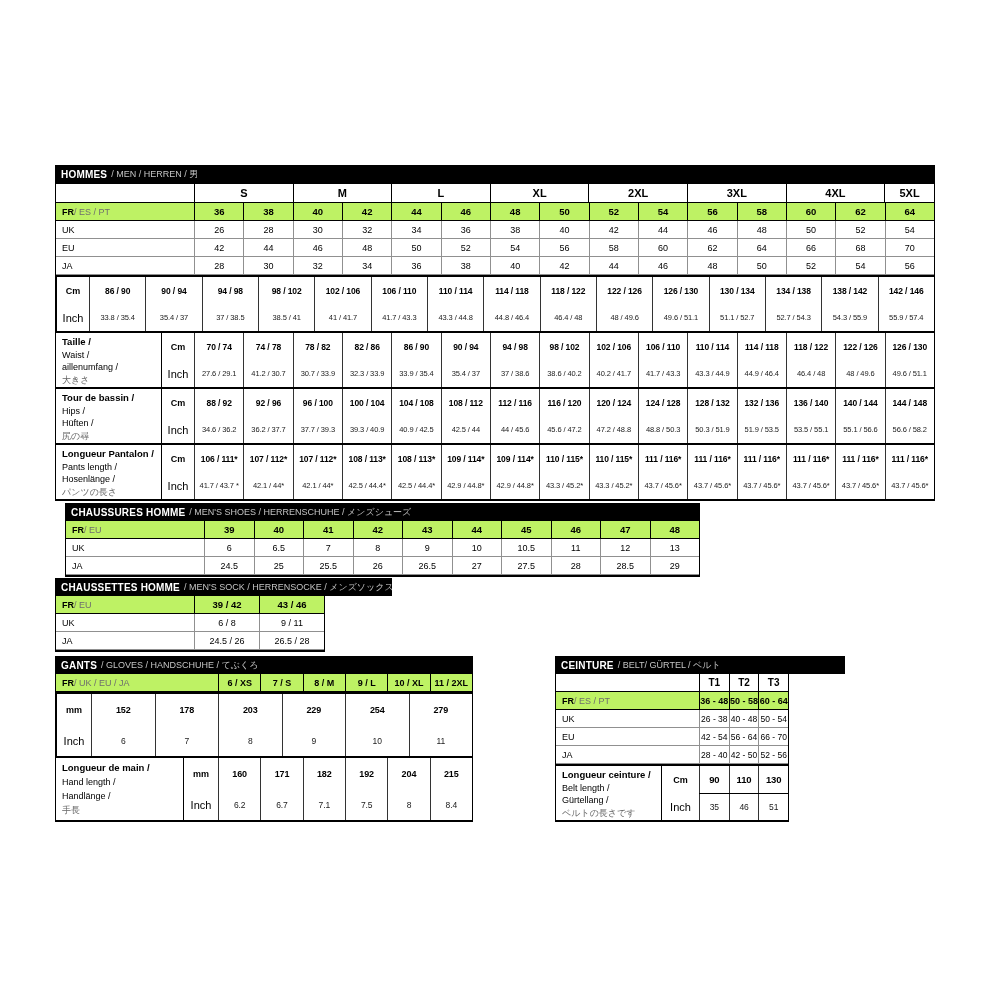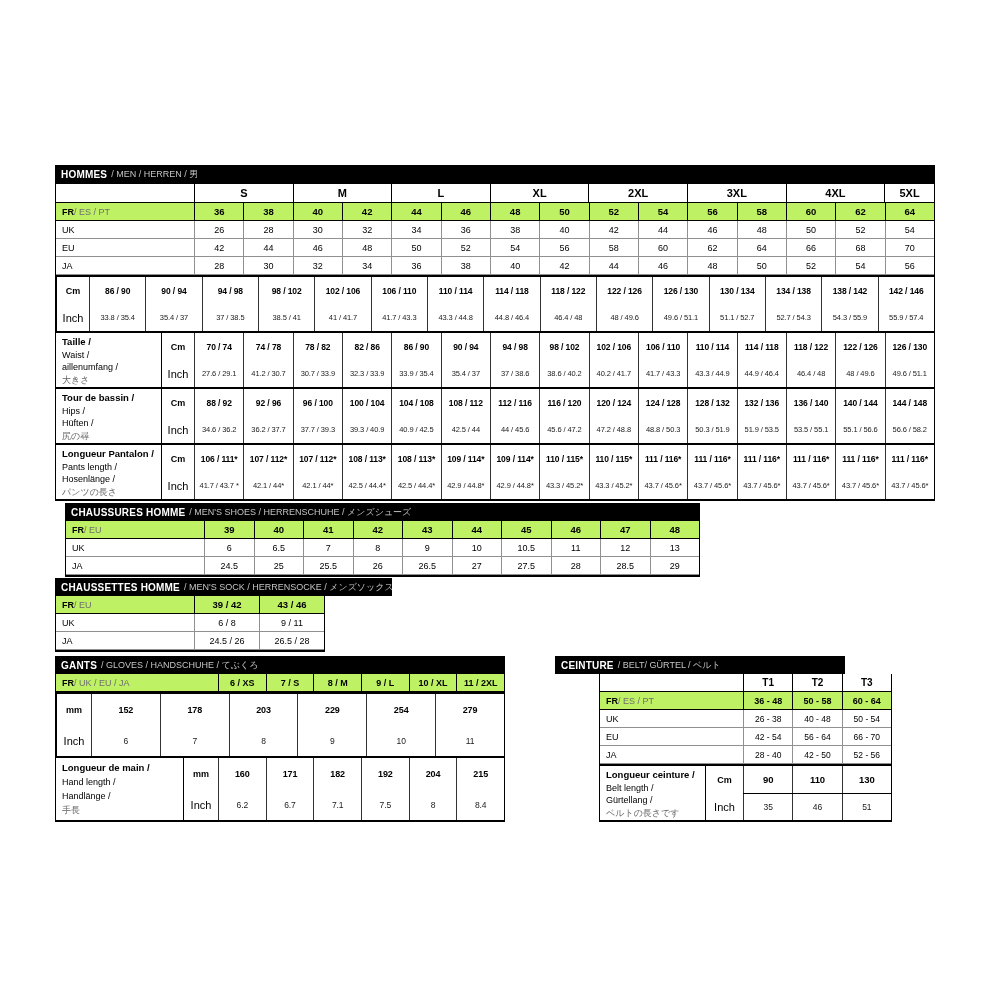--- a/index.html
+++ b/index.html
@@ -41,26 +41,26 @@
   .crow{flex:1;display:flex;}
   .block .cell{border-left:1px solid #333;}
   .cv{font-weight:bold;font-size:8.5px;letter-spacing:-.1px;}
   .iv{font-size:7.5px;letter-spacing:-.1px;color:#1a1a1a;}
   
   .main{left:55px;top:165px;width:880px;--lblw:138px;--blw:105px;--buw:33px;}
   .main .bar{height:19px;}
   .shoes{left:65px;top:503px;width:635px;--lblw:138px;}
   .socks{left:55px;top:578px;width:337px;--lblw:138px;}
   .socks .tbody{width:270px;}
-  .gloves{left:55px;top:656px;width:450px;--lblw:162px;--blw:127px;--buw:35px;}
+  .gloves{left:55px;top:656px;width:418px;--lblw:162px;--blw:127px;--buw:35px;}
   .gloves .yellow .cell{font-size:9px;}
   .gloves .cv{font-size:9px;}
   .gloves .iv{font-size:8.5px;}
   .belt{left:535px;top:656px;width:310px;padding-left:20px;--lblw:143px;--blw:105px;--buw:38px;}
-  .belt .tbody{width:293px;margin-left:44px;}
+  .belt .tbody{width:234px;}
   .belt .light .cell{font-size:8.5px;}
   .belt .yellow .cell{font-size:9px;}
   .belt .cv{font-size:9.5px;}
   .belt .iv{font-size:8.5px;}
   .belt .crow.bot{border-top:1px solid #000;}
 </style>
 </head>
 <body>
 
 <div class="sec main">

